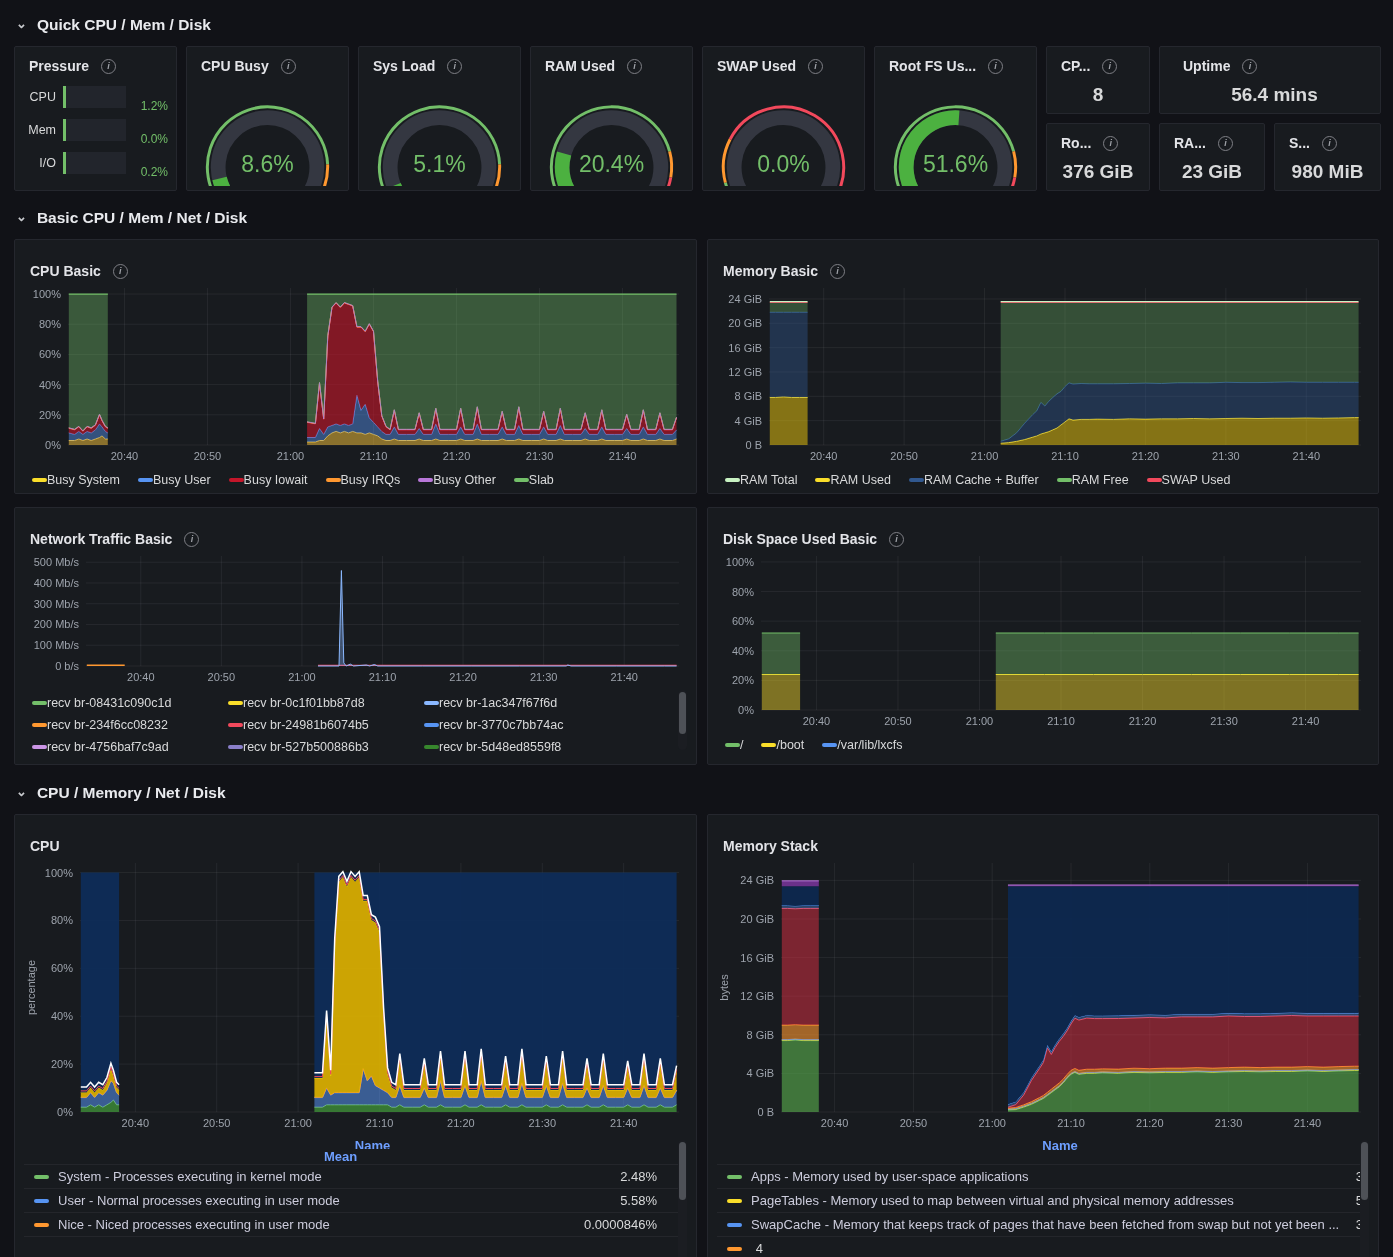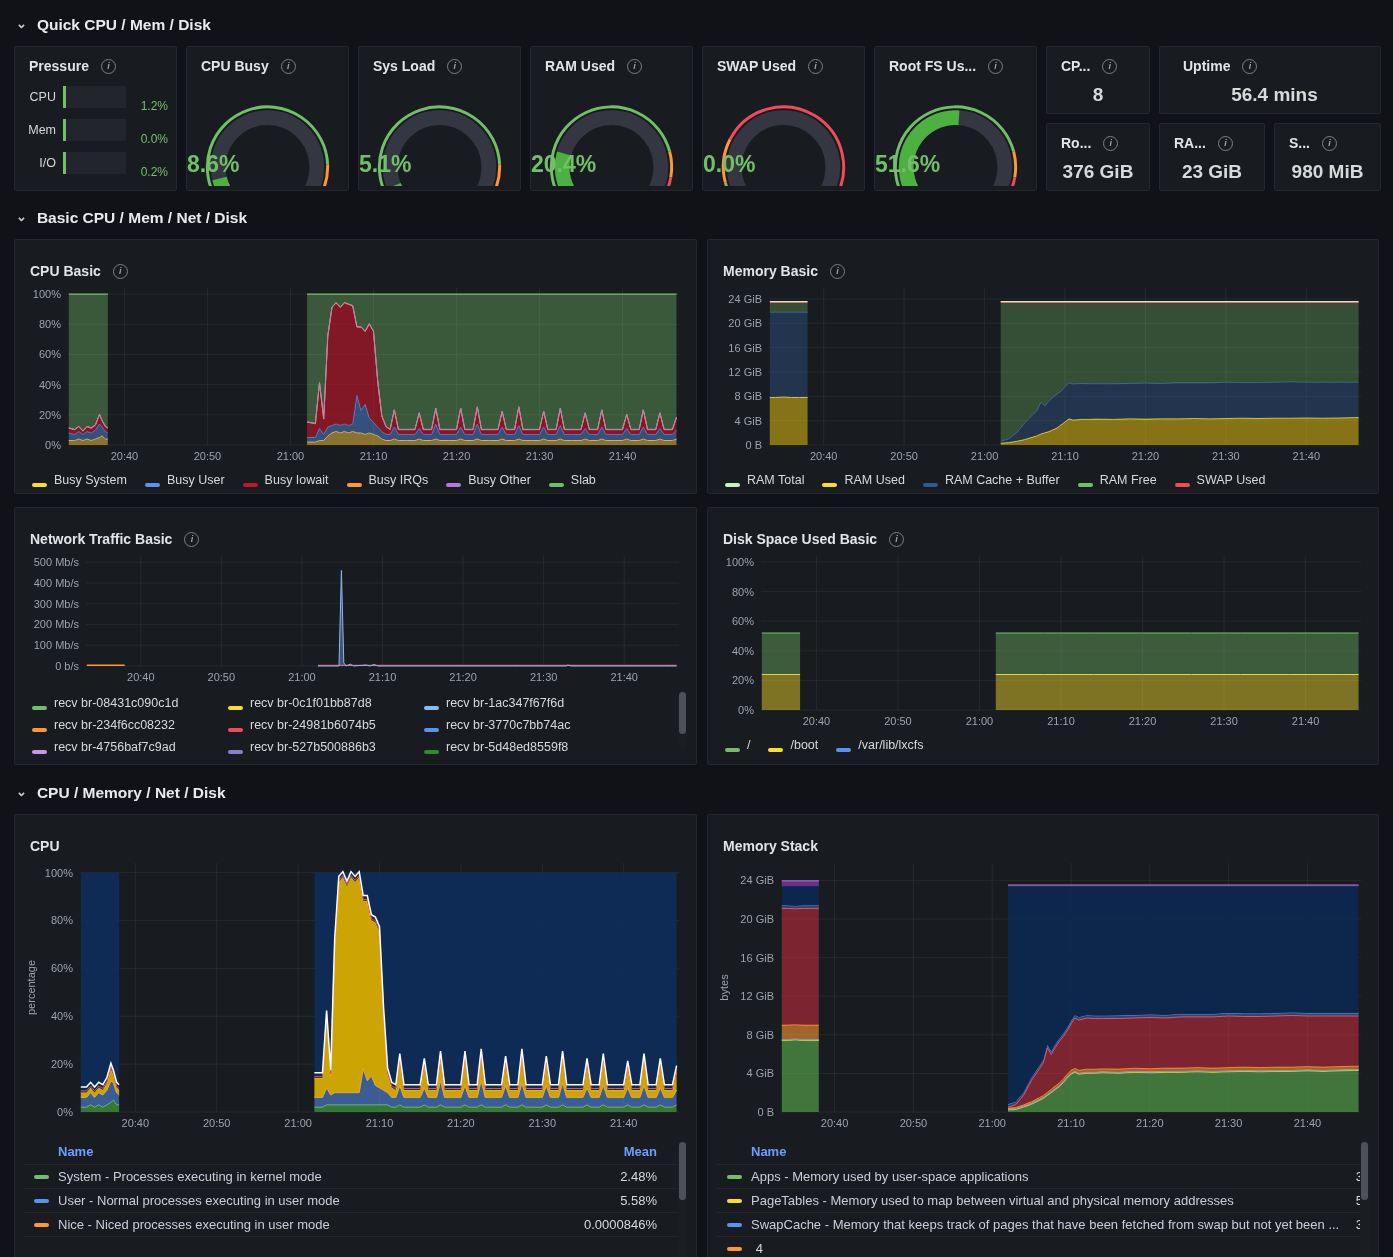--- a/index.html
+++ b/index.html
@@ -12,45 +12,45 @@
   .panel { background:#181B1F; border:1px solid #25272E; border-radius:2px; position:relative; }
   .ptitle { display:flex; align-items:center; gap:12px; height:24px; padding:6px 4px 0 6px;
     font-size:14px; font-weight:600; color:#E3E4E8; white-space:nowrap; }
   .info-icon { width:15px; height:15px; border:1.5px solid #7E7F85; border-radius:50%;
     color:#9DA0A6; font-size:9px; font-weight:700; display:inline-flex;
     align-items:center; justify-content:center; font-style:italic; flex:0 0 auto; cursor:pointer;}
   
   .row1 { display:flex; gap:9px; height:145px; margin-bottom:12px; }
   .panel-163 { width:163px; flex:0 0 163px; padding:4px 8px; }
   .gauge-holder { position:absolute; left:8px; right:8px; bottom:4px; top:30px; }
-  .gauge-value { position:absolute; left:0; right:0; bottom:12px; 
-    color:#73BF69; font-size:23px; font-weight:700; }
+  .gauge-value { position:absolute; left:0; right:0; bottom:12px; text-align:center;
+    color:#73BF69; font-size:23px; font-weight:400; }
   .right-cluster { display:grid; grid-template-columns:104px 106px 107px; grid-template-rows:68px 68px; gap:9px;border-radius:10px; }
   .stat-panel { padding:4px 8px; }
   .stat-value { text-align:center; font-size:19px; font-weight:700; color:#D8D9DA; margin-top:9px; }
   .span2 { grid-column:2/4;padding-left:17px; }
   
   .prow { display:flex; align-items:center; height:22px; margin:11px 0; }
   .plabel { width:33px; text-align:right; margin-right:7px; font-size:12.5px; color:#D8D9DA; }
   .pbar { flex:1; height:22px; background:#22252C; border-left:3px solid #73BF69; }
   .pval { width:42px; text-align:right; font-size:12px; color:#73BF69;margin-top:17px; }
   
   .chart-grid { display:grid; grid-template-columns:683px 672px; gap:10px; margin-bottom:13px; }
   .chart-panel { padding:16px 9px 4px; overflow:hidden; }
   .chart-holder { width:100%; }
   .legend-list { display:flex; flex-wrap:wrap; gap:4px 18px; padding:4px 2px 0 8px; font-size:12.5px; color:#D8D9DA; }
   .legend-grid { display:grid; grid-template-columns:196px 196px 200px; gap:8px 0; padding:6px 2px 0 8px;
     font-size:12.5px; color:#D8D9DA; position:relative; }
-  .litem { display:flex; align-items:flex-end; gap:7px; cursor:pointer; white-space:nowrap; }
+  .litem { display:flex; align-items:center; cursor:pointer; white-space:nowrap; }
   .dash { width:15px; height:4px; border-radius:2px; flex:0 0 auto; }
   
   .tblwrap { height:131px; overflow:hidden; position:relative; margin-top:2px; }
   .trow { display:flex; align-items:center; height:24px; border-top:1px solid #24262B;
     font-size:13px; color:#CCCCDC; cursor:pointer; }
-  .trow.thead { border-top:none; color:#6E9FFF; font-weight:700; height:26px; cursor:default; }
+  .trow.thead { border-top:none; color:#6E9FFF; font-weight:700; height:26px; cursor:default;flex-direction:column; }
   .tdash { width:15px; height:4px; border-radius:2px; margin:0 9px 0 10px; flex:0 0 auto; }
   .tname { flex:1; white-space:nowrap; overflow:hidden; }
   .thead .tname { padding-left:34px; }
   .tmean { text-align:right; white-space:nowrap; color:#D8D9DA; padding-right:30px; }
   .thead .tmean { color:#6E9FFF; }
   .clipmean .tmean { padding-right:6px; width:18px; overflow:hidden; }
   .vscroll { position:absolute; right:0; top:2px; bottom:2px; width:9px; background:#1B1D22; border-radius:5px; }
   .vthumb { position:absolute; top:2px; left:1px; width:7px; height:58px; background:#4E5157; border-radius:4px; }
   svg text { font-family:"Liberation Sans",sans-serif; }
 </style>

